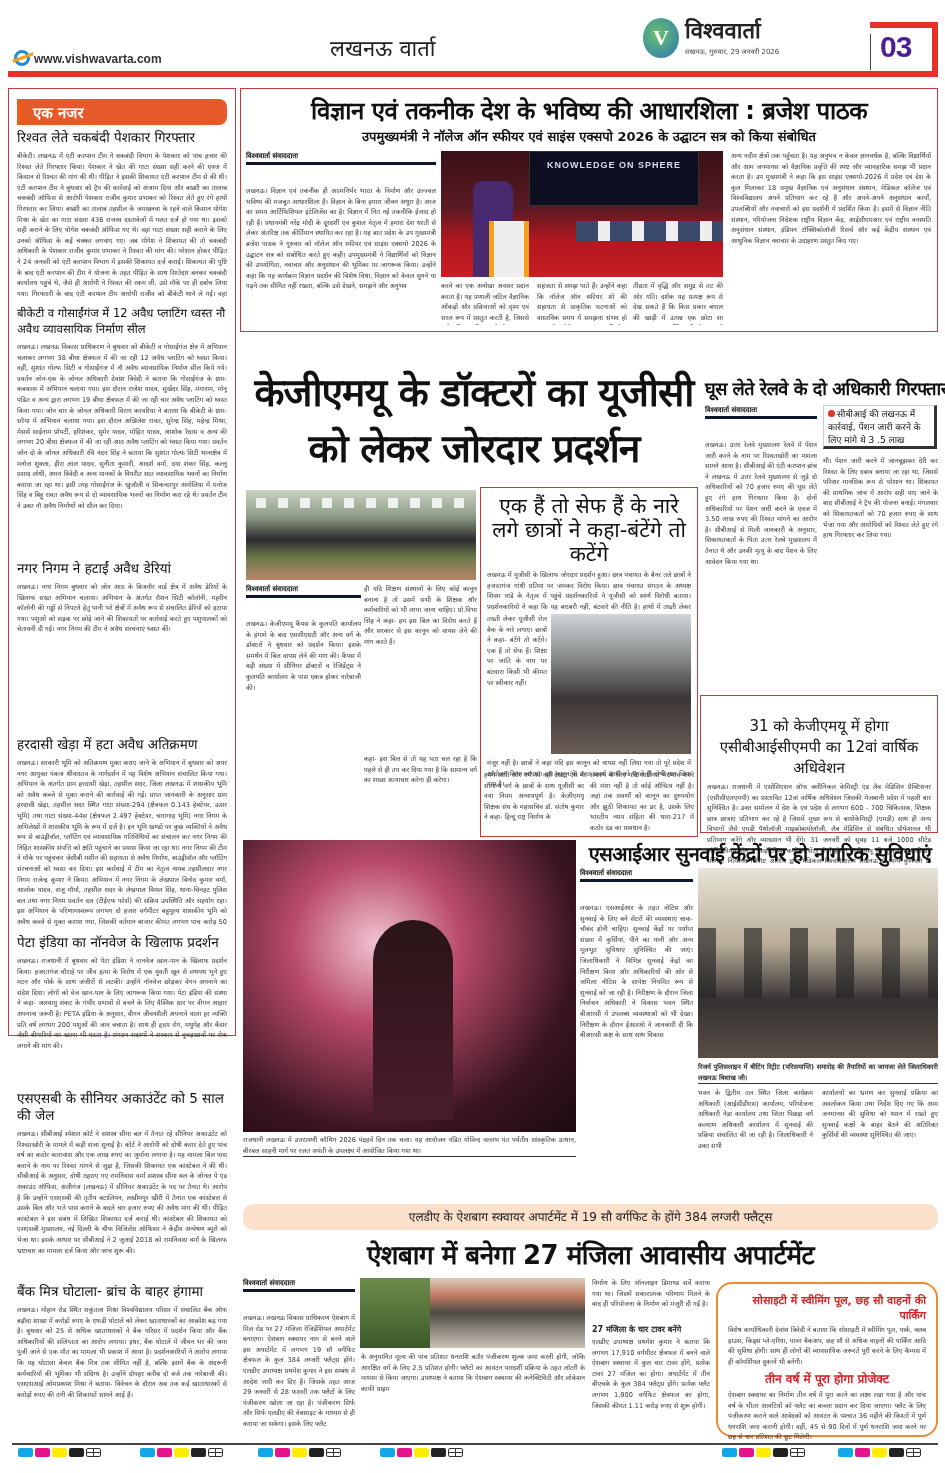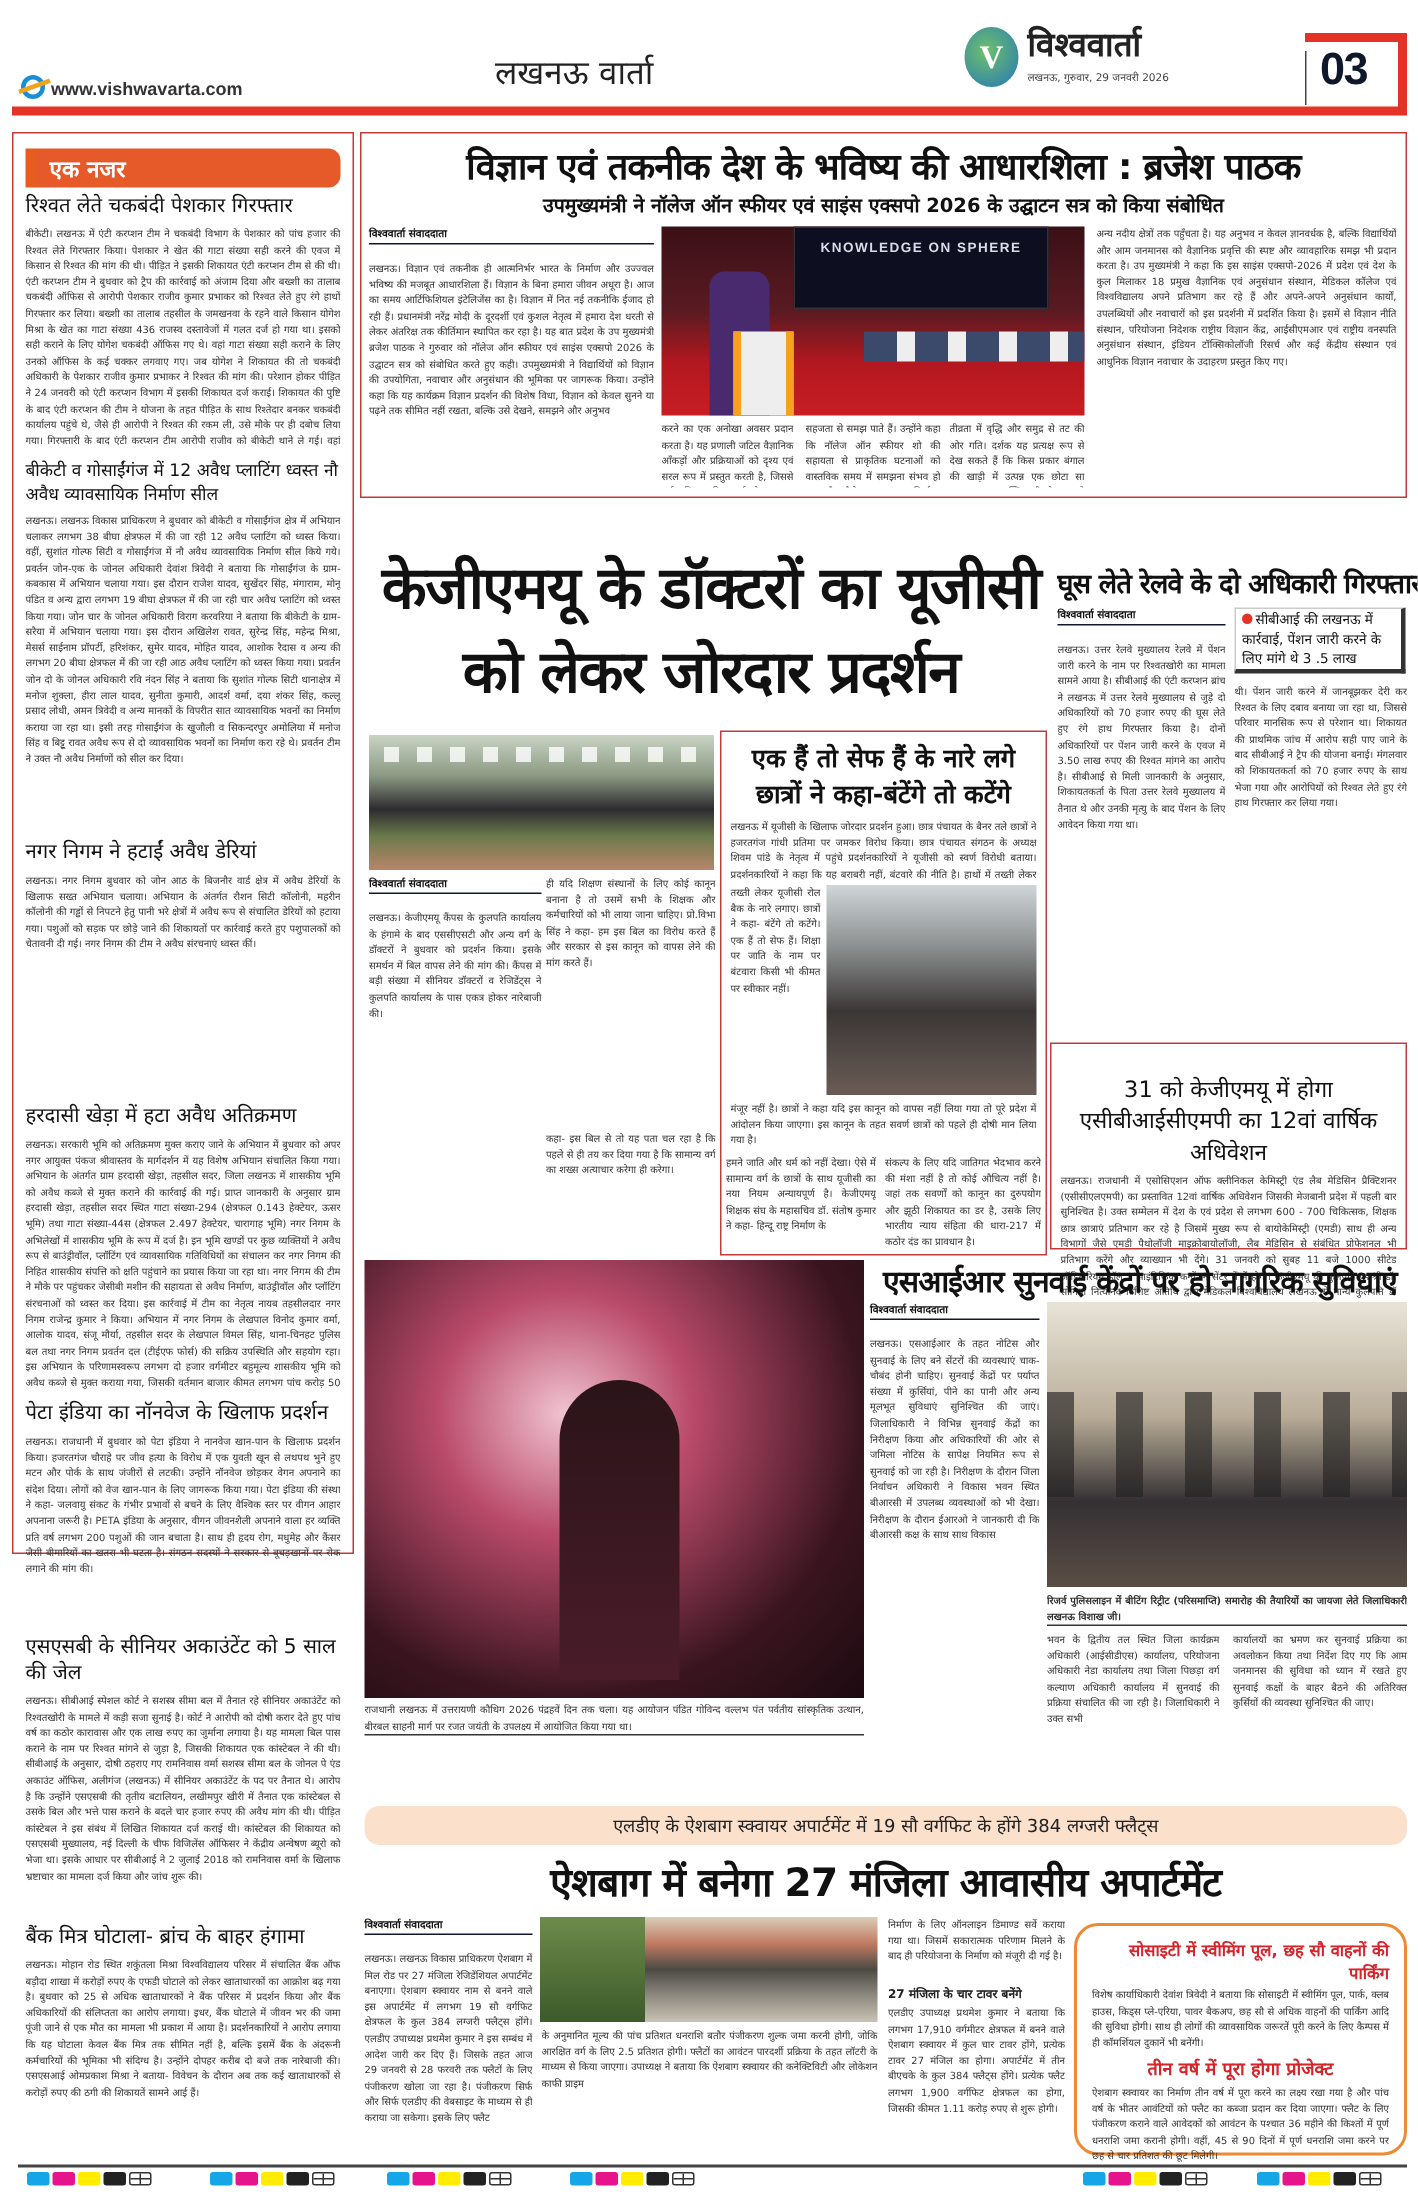--- a/index.html
+++ b/index.html
@@ -11,47 +11,47 @@
   .site-url { position: absolute; left: 14px; top: 50px; font-family: "Liberation Sans", sans-serif; font-size: 12px; font-weight: bold; color: #333; display: flex; align-items: flex-end; gap: 4px; }
   .ie-icon { width: 16px; height: 16px; border-radius: 50%; border: 3px solid #1a8fd6; position: relative; }
   .ie-icon::after { content: ""; position: absolute; left: -5px; top: 3px; width: 22px; height: 3px; background: #f3a21b; transform: rotate(-20deg); }
   .section-name { position: absolute; left: 330px; top: 32px; font-size: 22px; color: #222; font-family: "DejaVu Sans", sans-serif; }
   .brand { position: absolute; left: 643px; top: 18px; display: flex; align-items: center; gap: 6px; }
   .brand-logo { width: 36px; height: 40px; border-radius: 50%; background: radial-gradient(circle at 40% 40%, #6dc16b, #2675b8); display: flex; align-items: center; justify-content: center; color: #fff; font-weight: bold; font-size: 22px; font-family: "Liberation Serif", serif; }
   .brand-name { font-size: 22px; font-weight: bold; color: #222; line-height: 1; }
   .brand-date { font-size: 7px; color: #444; margin-top: 5px; }
   .page-no { position: absolute; left: 870px; top: 22px; width: 68px; height: 50px; border-top: 6px solid #e53227; border-right: 6px solid #e53227; }
   .page-no-sep { position: absolute; left: 0; top: 6px; width: 1px; height: 36px; background: #444; }
-  .page-no span { position: absolute; left: 10px; top: 2px; font-family: "Liberation Sans", sans-serif; font-size: 30px; font-weight: bold; color: #0f172a; letter-spacing: -1px; }
+  .page-no span { position: absolute; left: 10px; top: 2px; font-family: "Liberation Sans", sans-serif; font-size: 30px; font-weight: bold; color: #4c1d95; letter-spacing: -1px; }
   .red-rule { position: absolute; left: 8px; top: 71px; width: 930px; height: 6px; background: #e53227; }
 
   
   .boxed { position: absolute; border: 1.5px solid #c23a3a; }
   .txt { font-size: 6.6px; line-height: 10.6px; color: #333; text-align: justify; }
   .h-sub { font-size: 13.5px; color: #111; line-height: 17px; margin: 6px 0 5px; }
-  .byline { font-size: 7px; font-weight: bold; border-bottom: 1px solid #0f172a; padding-bottom: 2px; margin-bottom: 11px; color: #111; }
+  .byline { font-size: 7px; font-weight: bold; border-bottom: 3px solid #0f172a; padding-bottom: 2px; margin-bottom: 21px; color: #111; }
   .photo { position: absolute; overflow: hidden; }
 
   
   .left-col { left: 8px; top: 88px; width: 228px; height: 948px; padding: 6px 8px; }
   .ek-nazar { background: linear-gradient(90deg, #e85d1f 0 7px, #e65a2a 7px); color: #fff; font-size: 15px; font-weight: bold; padding: 3px 16px; border-radius: 0 8px 8px 0; margin: 4px 0 4px; }
 
   
   .top-story { left: 240px; top: 88px; width: 698px; height: 244px; }
   .top-h1 { position: absolute; left: 0; top: 4px; width: 100%; text-align: center; font-size: 24px; color: #111; letter-spacing: -0.5px; }
   .top-h2 { position: absolute; left: 0; top: 38px; width: 100%; text-align: center; font-size: 13px; color: #111; }
 
   .kgmu-h1 { position: absolute; left: 246px; top: 365px; width: 456px; text-align: center; font-size: 39px; font-weight: bold; line-height: 56px; color: #111; letter-spacing: -1px; }
 
   .rail-h { position: absolute; left: 705px; top: 376px; width: 235px; font-size: 18px; color: #111; white-space: nowrap; letter-spacing: -0.5px; }
   .cbi-box { position: absolute; left: 823px; top: 405px; width: 114px; height: 44px; background: #fff; border-right: 3px solid #333; border-bottom: 3px solid #333; border-top: 1px solid #ccc; border-left: 1px solid #ccc; padding: 2px 4px; font-size: 9px; line-height: 13px; color: #111; }
   .cbi-dot { display: inline-block; width: 7px; height: 7px; border-radius: 50%; background: #e53227; margin-right: 2px; }
 
   .slogan-box { left: 480px; top: 487px; width: 218px; height: 350px; padding: 6px; }
-  .slogan-h { font-size: 17px; text-align: center; line-height: 24px; color: #111; font-weight: bold; }
+  .slogan-h { font-size: 21px; text-align: center; line-height: 24px; color: #111; }
 
   .acbimp { left: 700px; top: 695px; width: 238px; height: 138px; padding: 20px 6px; }
   .acbimp-h { font-size: 15px; text-align: center; line-height: 21px; color: #111; }
 
   .sir-h { position: absolute; left: 580px; top: 840px; width: 360px; text-align: center; font-size: 20px; color: #111; letter-spacing: -0.5px; }
 
   .lda-banner { position: absolute; left: 243px; top: 1204px; width: 695px; height: 26px; background: #fbe1cc; border-radius: 10px; text-align: center; font-size: 12px; line-height: 26px; color: #222; }
   .lda-h { position: absolute; left: 243px; top: 1236px; width: 695px; text-align: center; font-size: 26px; color: #111; letter-spacing: -0.5px; }
 
   .society-box { position: absolute; left: 716px; top: 1282px; width: 222px; height: 155px; border: 2px solid #ef8a34; border-radius: 16px; padding: 8px 10px; }

